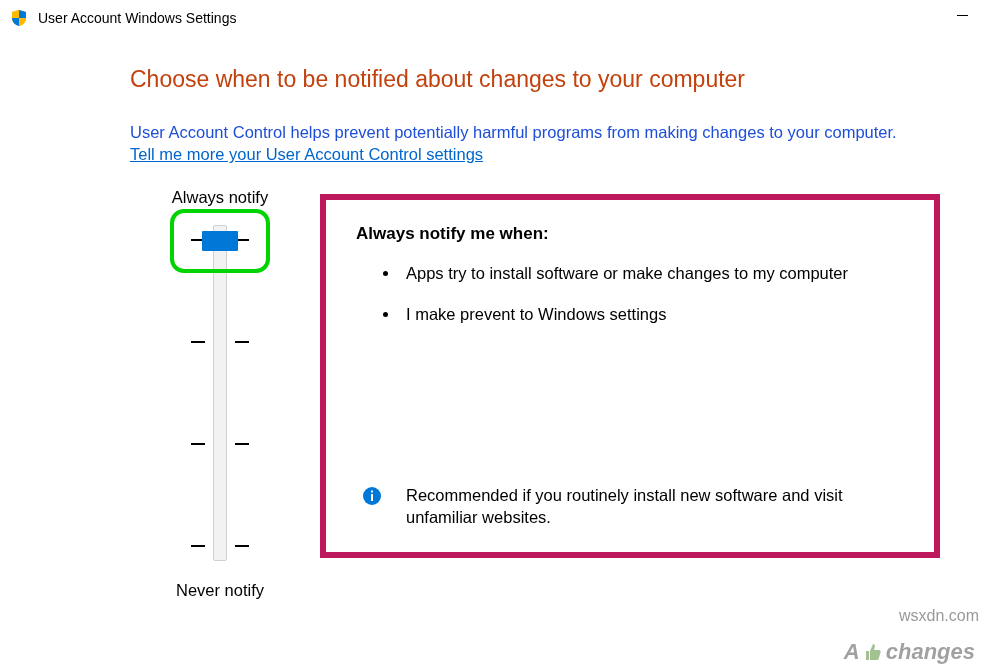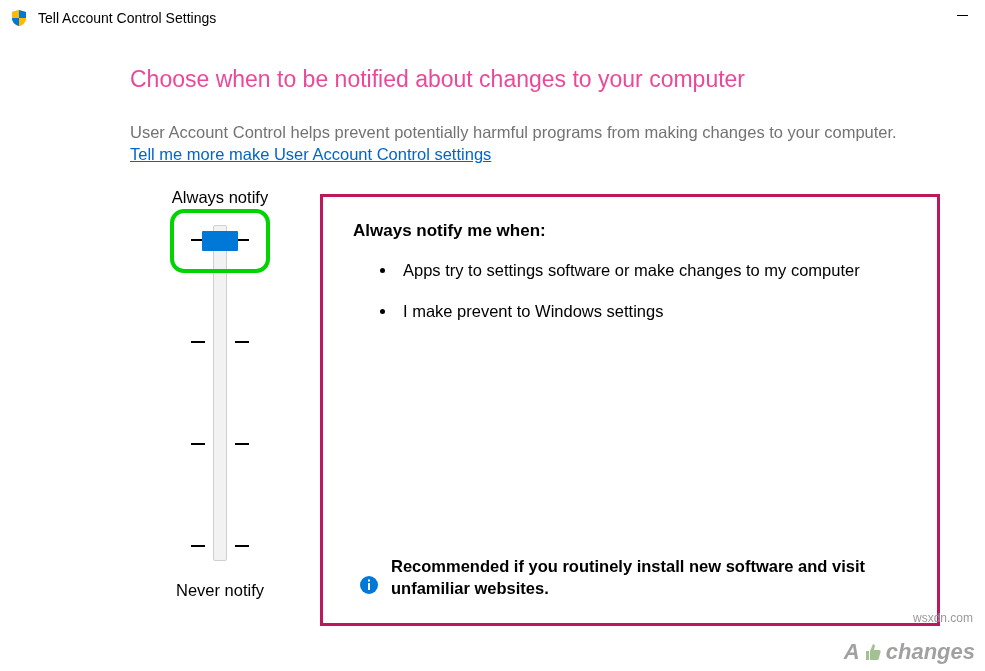--- a/index.html
+++ b/index.html
@@ -28,28 +28,28 @@
   }
   .titlebar .ctrl {
     width: 46px; height: 30px;
     display: flex; align-items: center; justify-content: center;
     font-size: 12px;
   }
   .content {
     padding: 30px 0 0 130px;
   }
   .heading {
-    color: #ec4899;
+    color: #c2410c;
     font-size: 23px;
     font-weight: 400;
     margin-bottom: 28px;
   }
   .desc {
     font-size: 16.5px;
-    color: #737373;
+    color: #1d4ed8;
     line-height: 1.35;
   }
   .link {
     color: #0066cc;
     text-decoration: underline;
     font-size: 16.5px;
     cursor: pointer;
     display: inline-block;
     margin-top: 2px;
   }
@@ -109,23 +109,23 @@
     border: 4px solid #00d400;
     border-radius: 14px;
     width: 100px; height: 64px;
     left: 50%;
     transform: translateX(-50%);
     top: -8px;
     pointer-events:none;
   }
   
   .info-box {
-    border: 3px solid #be185d;
+    border: 6px solid #be185d;
     width: 620px;
-    height: 432px;
+    height: 364px;
     padding: 24px 30px 16px 30px;
     margin-left: 10px;
     margin-top: 6px;
     position: relative;
     display:flex;
     flex-direction:column;
   }
   .info-title {
     font-weight: 700;
     font-size: 17px;
@@ -138,25 +138,24 @@
   }
   .bullets li {
     font-size: 16.5px;
     margin-bottom: 18px;
     padding-left: 6px;
     line-height: 1.35;
   }
   .rec-row {
     margin-top: auto;
     display: flex;
-    align-items: flex-end;
-    gap: 12px;
+    align-items: flex-start;
+    gap: 24px;
     padding-left: 6px;
     padding-bottom: 8px;
-    font-weight: bold;
   }
   .info-icon {
     flex: 0 0 auto;
     margin-top: 2px;
   }
   .rec-text {
     font-size: 16.5px;
     line-height: 1.35;
   }
   
@@ -169,54 +168,54 @@
     color: #555;
     opacity: 0.55;
     display:flex;
     align-items:center;
     gap:2px;
     font-style: italic;
     pointer-events:none;
   }
   .src-label {
     position: absolute;
-    right: 12px;
+    right: 6px;
     bottom: 46px;
-    font-size: 12px;
+    font-size: 16px;
     color: #999;
     pointer-events:none;
   }
 </style>
 </head>
 <body>
 
 <div class="titlebar">
   <span class="icon">
     <svg width="18" height="18" viewBox="0 0 18 18">
       <path d="M9 1 L16 3 V9 C16 13 13 16 9 17 C5 16 2 13 2 9 V3 Z" fill="#ffb900"></path>
       <path d="M9 1 L16 3 V9 L9 9 Z" fill="#0078d7"></path>
       <path d="M9 9 L2 9 V3 L9 1 Z" fill="#ffb900"></path>
       <path d="M9 9 L16 9 V9 C16 13 13 16 9 17 Z" fill="#ffb900"></path>
       <path d="M9 9 L9 17 C5 16 2 13 2 9 Z" fill="#0078d7"></path>
     </svg>
   </span>
-  <span>Tell Account Control Settings</span>
+  <span>User Account Windows Settings</span>
   <div class="controls">
     <div class="ctrl">
       <svg width="11" height="11" viewBox="0 0 11 11">
           <rect y="5" width="11" height="1" fill="#000"></rect>
         </svg>
     </div>
   </div>
 </div>
 
 <div class="content">
   <div class="heading">Choose when to be notified about changes to your computer</div>
   <div class="desc">User Account Control helps prevent potentially harmful programs from making changes to your computer.</div>
-  <a class="link">Tell me more make User Account Control settings</a>
+  <a class="link">Tell me more your User Account Control settings</a>
 
   <div class="main-row">
 
     <div class="slider-col">
       <div class="slider-top-label">Always notify</div>
 
       <div class="slider-area">
         <div class="track"></div>
 
         <div class="tick left" style="top:22px"></div>
@@ -231,21 +230,21 @@
         <div class="thumb"></div>
         <div class="highlight"></div>
       </div>
 
       <div class="slider-bottom-label">Never notify</div>
     </div>
 
     <div class="info-box">
       <div class="info-title">Always notify me when:</div>
       <ul class="bullets">
-        <li>Apps try to settings software or make changes to my computer</li>
+        <li>Apps try to install software or make changes to my computer</li>
         <li>I make prevent to Windows settings</li>
       </ul>
       <div class="rec-row">
         <span class="info-icon">
           <svg width="20" height="20" viewBox="0 0 20 20">
             <circle cx="10" cy="10" r="9" fill="#0078d7"></circle>
             <rect x="9" y="8" width="2" height="7" fill="#fff"></rect>
             <rect x="9" y="4.5" width="2" height="2" fill="#fff"></rect>
           </svg>
         </span>

